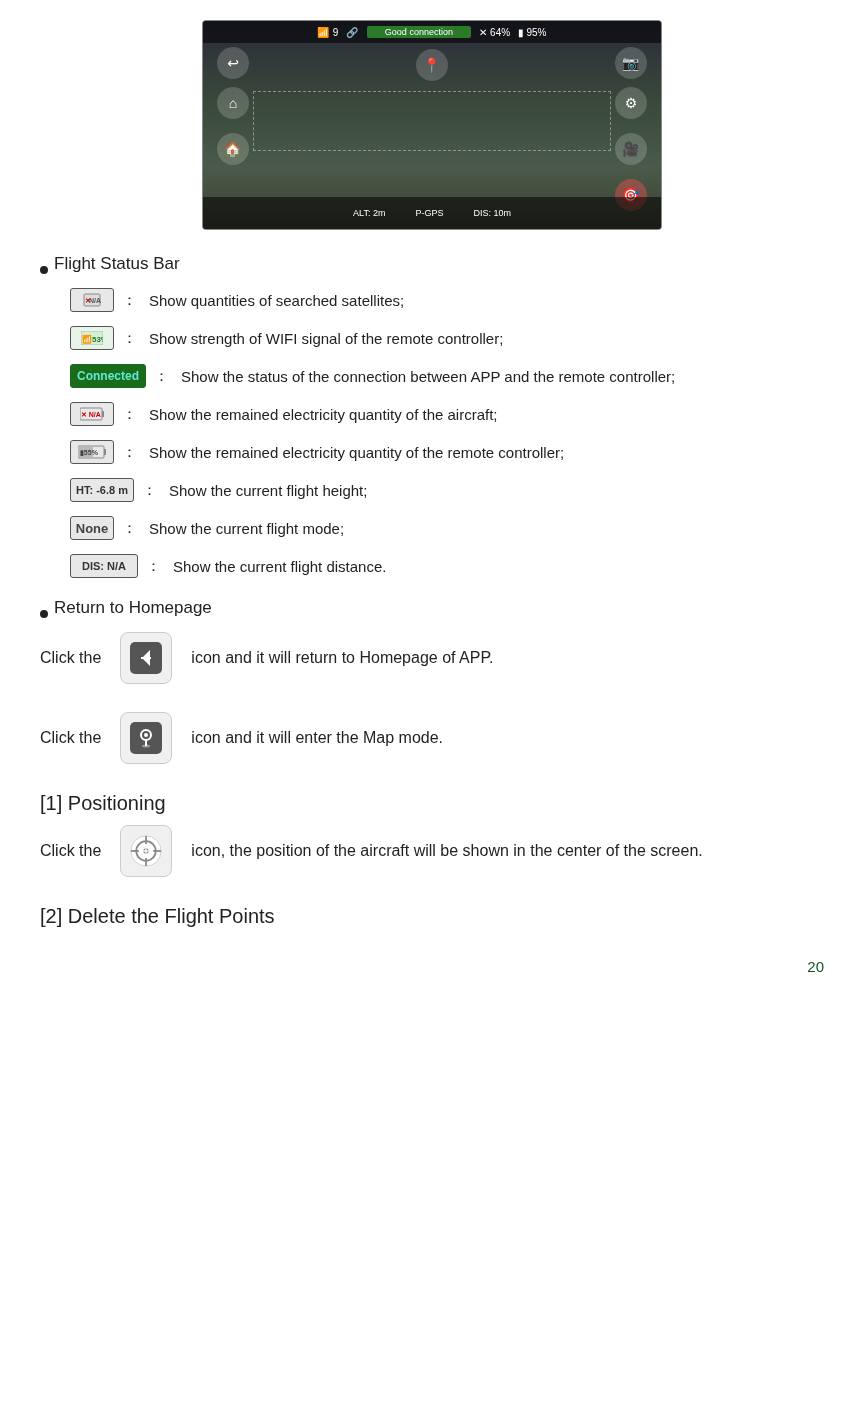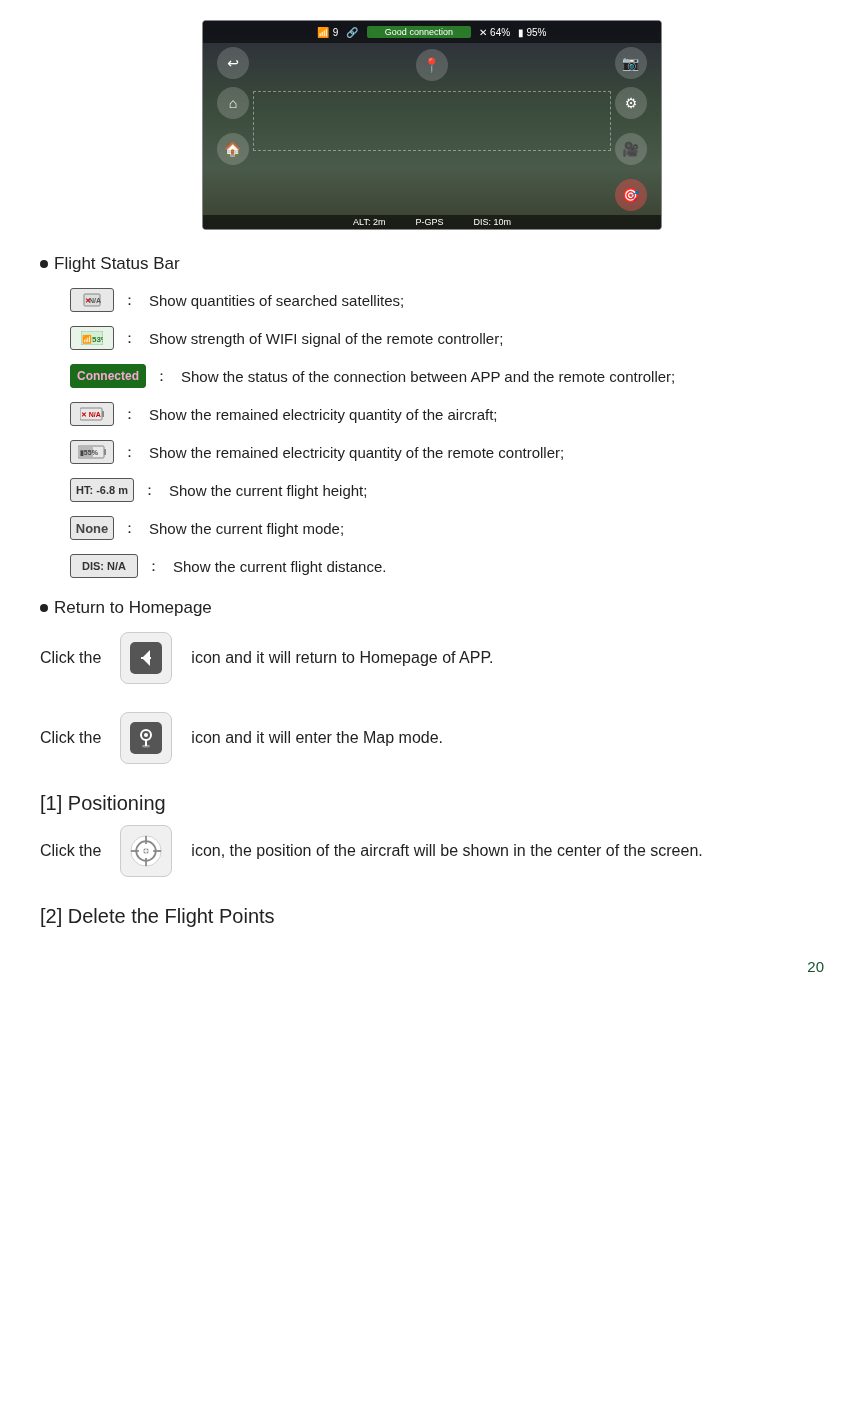--- a/index.html
+++ b/index.html
@@ -69,21 +69,21 @@
     }
     .drone-right-col {
       position: absolute;
       top: 26px; right: 14px;
       display: flex; flex-direction: column; gap: 8px;
       align-items: flex-end;
     }
     .drone-bottom-bar {
       position: absolute;
       bottom: 0; left: 0; right: 0;
-      height: 14px;
+      height: 32px;
       background: rgba(0,0,0,0.55);
       display: flex;
       align-items: center;
       justify-content: center;
       gap: 30px;
       font-size: 9px;
       color: #fff;
     }
     .drone-center-dashed {
       position: absolute;
@@ -94,21 +94,21 @@
 
     
     .section {
       margin-bottom: 20px;
     }
     .bullet-title {
       font-size: 17px;
       font-weight: normal;
       margin-bottom: 14px;
       display: flex;
-      align-items: center;
+      align-items: flex-end;
       gap: 6px;
     }
     .bullet-dot {
       width: 8px; height: 8px;
       background: #222;
       border-radius: 50%;
       display: inline-block;
       flex-shrink: 0;
     }
 
@@ -141,21 +141,21 @@
     .status-badge.na {
       background: #e8e8e8;
       color: #555;
     }
     .status-badge.wifi {
       background: #e8f4e8;
       color: #333;
     }
     .status-badge.connected {
       background: #1a6b1a;
-      color: #f9a8d4;
+      color: #5eead4;
       border-color: #1a6b1a;
       font-size: 12px;
       padding: 0 6px;
     }
     .status-badge.batt-aircraft {
       background: #e8e8e8;
       color: #c00;
     }
     .status-badge.batt-remote {
       background: #e8e8e8;

